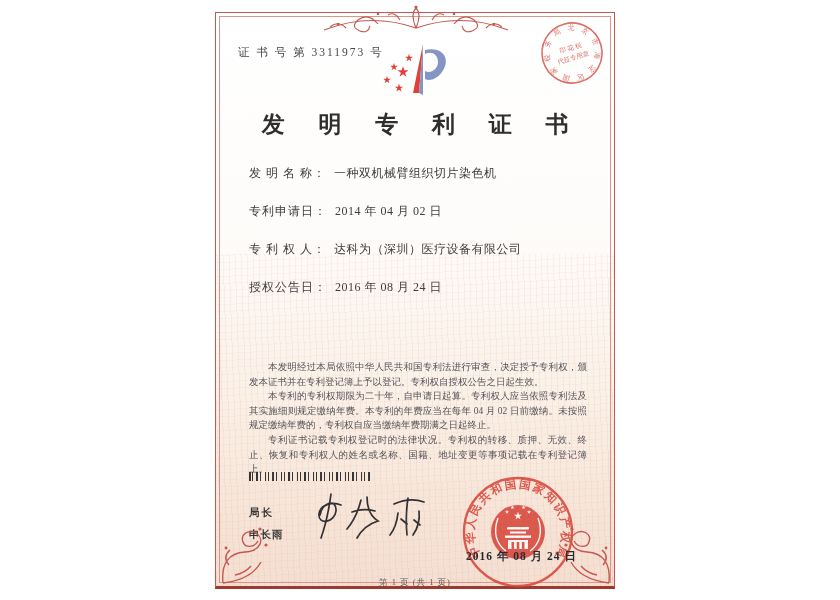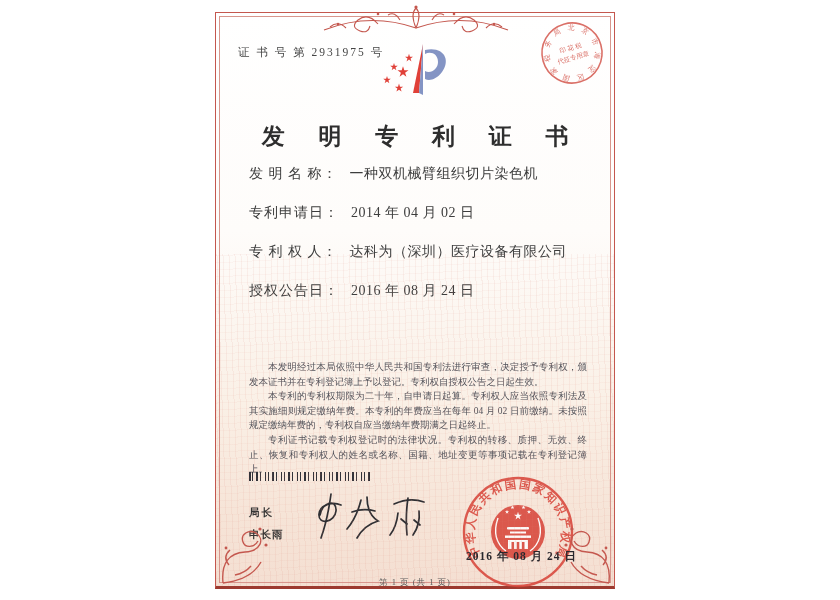--- a/index.html
+++ b/index.html
@@ -9,26 +9,26 @@
   .page{position:absolute;left:215px;top:12px;width:400px;height:577px;box-sizing:border-box;
         border:1.5px solid #c4574e;border-bottom:3px solid #9c3a30;
         background:linear-gradient(180deg,#ffffff 0%,#fefcfa 38%,#faf0e6 68%,#f6e4d7 88%,#f4dfd2 100%);}
   .page::before{content:"";position:absolute;inset:3px;border:1px solid #d8968d;pointer-events:none;}
   .page::after{content:"";position:absolute;left:0;right:0;top:42%;bottom:0;pointer-events:none;
         background:repeating-linear-gradient(88deg,rgba(219,130,116,0.10) 0 1px,rgba(255,255,255,0) 1px 6px),
                    repeating-linear-gradient(-3deg,rgba(219,130,116,0.06) 0 1px,rgba(255,255,255,0) 1px 7px);}
   .abs{position:absolute;}
   
   .cert-number{left:22px;top:32px;font-size:11.5px;color:#454545;letter-spacing:2px;}
-  .title{left:0;right:0;top:108px;text-align:center;font-size:23px;font-weight:bold;color:#2e2e2e;
+  .title{left:0;right:0;top:96px;text-align:center;font-size:23px;font-weight:bold;color:#2e2e2e;
          letter-spacing:14px;text-indent:14px;}
   .fields{left:33px;right:26px;top:152px;}
-  .frow{display:flex;margin-bottom:21px;font-size:14px;color:#3d3d3d;}
+  .frow{display:flex;margin-bottom:21px;font-size:12px;color:#3d3d3d;gap:8px;}
   .frow .lab{white-space:pre;letter-spacing:1px;}
-  .frow .val{letter-spacing:0.5px;margin-left:12px;}
+  .frow .val{letter-spacing:0.5px;}
   .body-text{left:33px;width:338px;top:347px;font-size:9.5px;line-height:14.6px;color:#52525a;
              text-align:justify;}
   .body-text p{margin:0;text-indent:2em;}
   .barcode{left:33px;top:459px;width:122px;height:9px;
      background:repeating-linear-gradient(90deg,
        #33333a 0 1.5px,transparent 1.5px 3px,
        #33333a 3px 3.8px,transparent 3.8px 7px,
        #33333a 7px 9.5px,transparent 9.5px 11.5px,
        #33333a 11.5px 12.3px,transparent 12.3px 16px);}
   .signer-title{left:33px;top:493px;font-size:10.5px;font-weight:bold;color:#333;letter-spacing:2px;}
@@ -72,21 +72,21 @@
           <path id="tsp" d="M34,11 a23,23 0 1 1 -0.01,0"></path>
         </defs>
       <circle cx="34" cy="34" r="30" fill="none" stroke="#d4584e" stroke-width="1.6"></circle>
       <text font-size="7" letter-spacing="6" fill="#d4584e" font-family="Liberation Serif, DejaVu Serif, serif">
         <textPath href="#tsp" startOffset="2">北京市海淀区国家税务局</textPath>
       </text>
       <text x="34" y="31" text-anchor="middle" font-size="6.5" fill="#d4584e">印 花 税</text>
       <text x="34" y="41" text-anchor="middle" font-size="6.5" fill="#d4584e">代征专用章</text>
     </svg>
 
-    <div class="abs cert-number">证 书 号 第 2931975 号</div>
+    <div class="abs cert-number">证 书 号 第 3311973 号</div>
 
     <svg class="abs logo-svg" width="78" height="60" viewBox="0 0 78 60">
       <defs>
         <path id="star-shape" d="M0,-10 L2.25,-3.09 9.51,-3.09 3.63,1.18 5.88,8.09 0,3.82 -5.88,8.09 -3.63,1.18 -9.51,-3.09 -2.25,-3.09 Z"></path>
       </defs>
       <g fill="#e04038">
         <use href="#star-shape" transform="translate(31,17) scale(0.42)"></use>
         <use href="#star-shape" transform="translate(16,26) scale(0.40)"></use>
         <use href="#star-shape" transform="translate(25,31) scale(0.58)"></use>
         <use href="#star-shape" transform="translate(9,39) scale(0.40)"></use>

